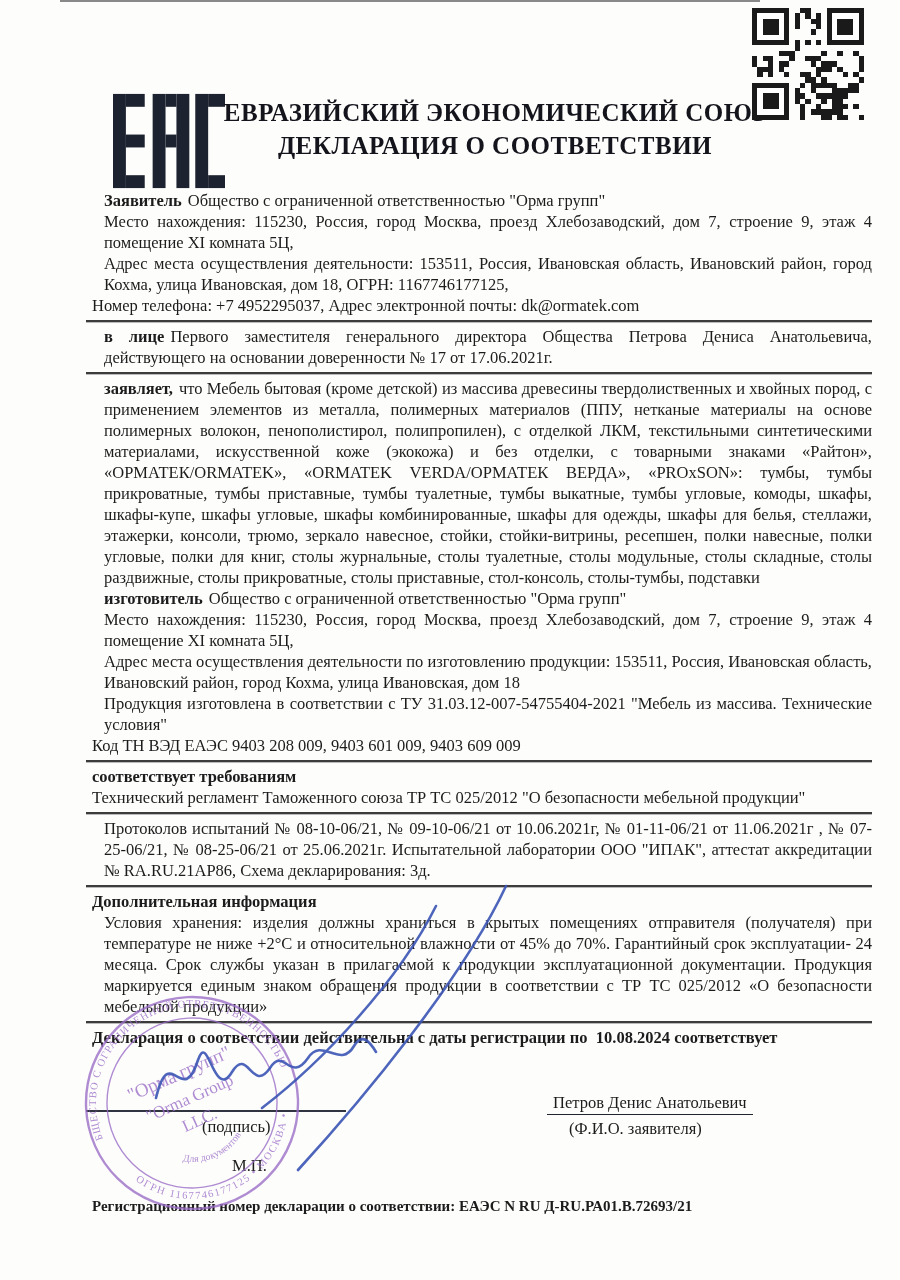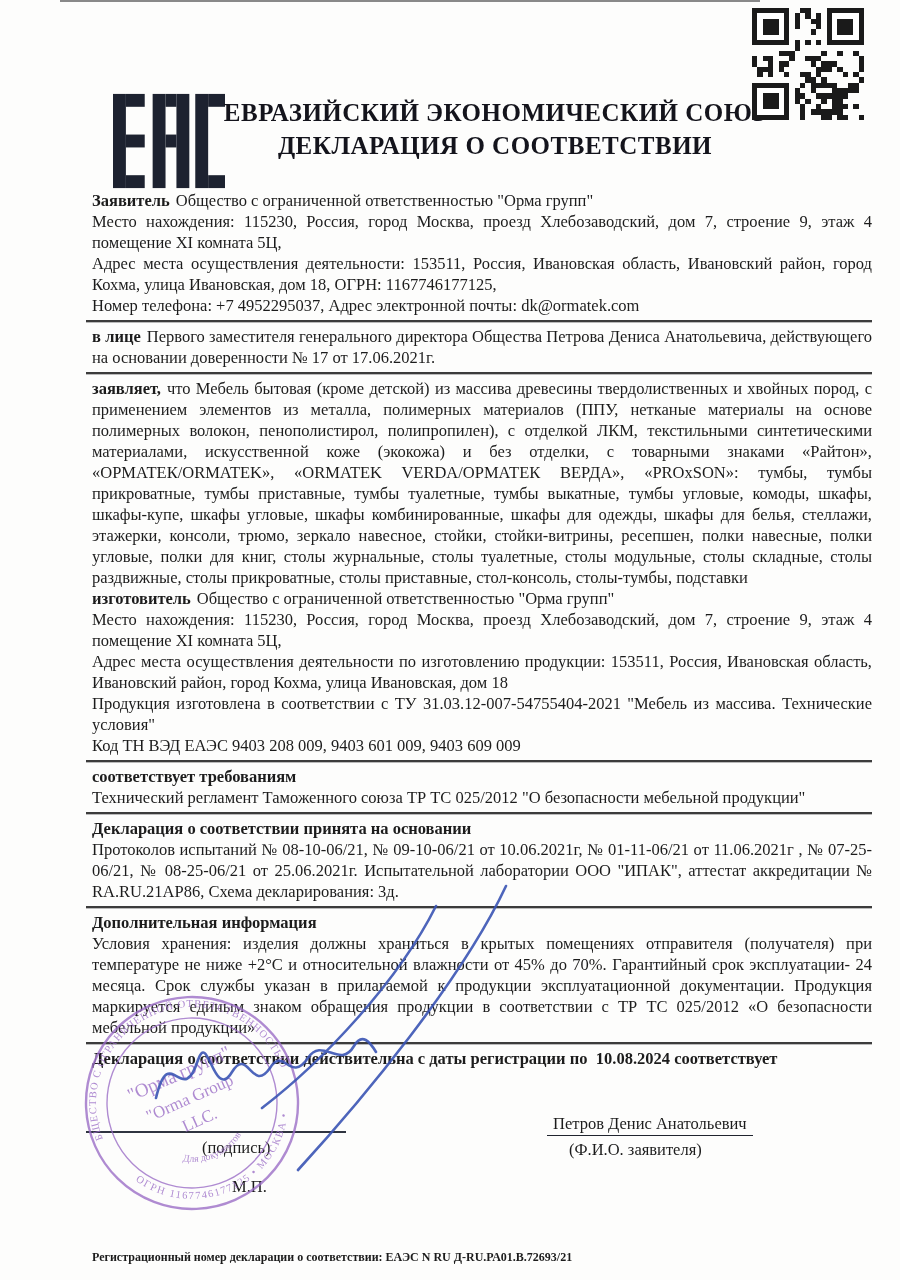--- a/index.html
+++ b/index.html
@@ -9,32 +9,32 @@
     font-family:"Liberation Serif","DejaVu Serif",serif;
     color:#1c1c1c;
   }
   .scan-edge{position:absolute;top:0;left:60px;width:700px;height:2px;background:#2a2a2a;opacity:.55;}
   .eac-logo{position:absolute;left:113px;top:92px;width:112px;height:98px;}
   .title-block{position:absolute;left:205px;top:96px;width:580px;text-align:center;
     font-weight:bold;font-size:25px;line-height:33px;letter-spacing:.5px;color:#14141c;}
   .qr{position:absolute;left:752px;top:8px;width:112px;height:112px;}
   .main{position:absolute;left:92px;top:190px;width:780px;font-size:16.5px;line-height:21px;}
   p{margin:0;}
-  .jp{text-align:justify;}
+  .jp{text-align:justify;margin-left:12px;}
   .b{font-weight:bold;}
   .lbl{font-weight:bold;margin-right:6px;}
   .rule{border:none;border-top:2.5px solid #3c3c3c;box-shadow:0 1px 0 rgba(120,120,120,.5);
     margin:4px 0 4px -6px;width:786px;}
   .sig-area{position:relative;height:128px;margin-top:10px;}
   .sig-line{position:absolute;left:-6px;top:52px;width:260px;border-bottom:2px solid #2f3440;}
   .sig-caption{position:absolute;left:110px;top:58px;}
   .signer-name{position:absolute;left:455px;top:34px;border-bottom:1.5px solid #20242e;padding:0 6px 1px 6px;}
   .signer-caption{position:absolute;left:477px;top:60px;}
   .stamp-caption{position:absolute;left:140px;top:97px;}
-  .reg-block{margin-top:38px;font-weight:bold;font-size:12px;line-height:24px;}
+  .reg-block{margin-top:8px;font-weight:bold;font-size:15px;line-height:24px;}
   .reg-date{padding-left:10px;}
   .overlay{position:absolute;left:0;top:0;width:900px;height:1280px;pointer-events:none;}
   .stamp-text{font-family:"Liberation Serif",serif;}
 </style>
 </head>
 <body>
 
 <div class="page">
   <div class="scan-edge"></div>
 
@@ -201,21 +201,20 @@
     <p class="jp">Продукция изготовлена в соответствии с ТУ 31.03.12-007-54755404-2021 "Мебель из массива. Технические условия"</p>
     <p>Код ТН ВЭД ЕАЭС  9403 208 009, 9403 601 009, 9403 609 009</p>
 
     <hr class="rule">
 
     <p class="b">соответствует требованиям</p>
     <p>Технический регламент Таможенного союза ТР ТС 025/2012 "О безопасности мебельной продукции"</p>
 
     <hr class="rule">
 
-    <p class="b">Декларация о соответствии принята на основании</p>
     <p class="jp">Протоколов испытаний № 08-10-06/21, № 09-10-06/21 от 10.06.2021г, № 01-11-06/21 от 11.06.2021г , № 07-25-06/21, № 08-25-06/21 от 25.06.2021г. Испытательной лаборатории ООО "ИПАК", аттестат аккредитации № RA.RU.21АР86, Схема декларирования: 3д.</p>
 
     <hr class="rule">
 
     <p class="b">Дополнительная информация</p>
     <p class="jp">Условия хранения: изделия должны храниться в крытых помещениях отправителя (получателя) при температуре не ниже +2°С и относительной влажности от 45% до 70%. Гарантийный срок эксплуатации- 24 месяца. Срок службы указан в прилагаемой к продукции эксплуатационной документации. Продукция маркируется единым знаком обращения продукции в соответствии с ТР ТС 025/2012 «О безопасности мебельной продукции»</p>
 
     <hr class="rule">
 
     <p class="b"><span>Декларация о соответствии действительна с даты регистрации по</span>&nbsp;&nbsp;<span>10.08.2024</span>&nbsp;<span>соответствует</span></p>

